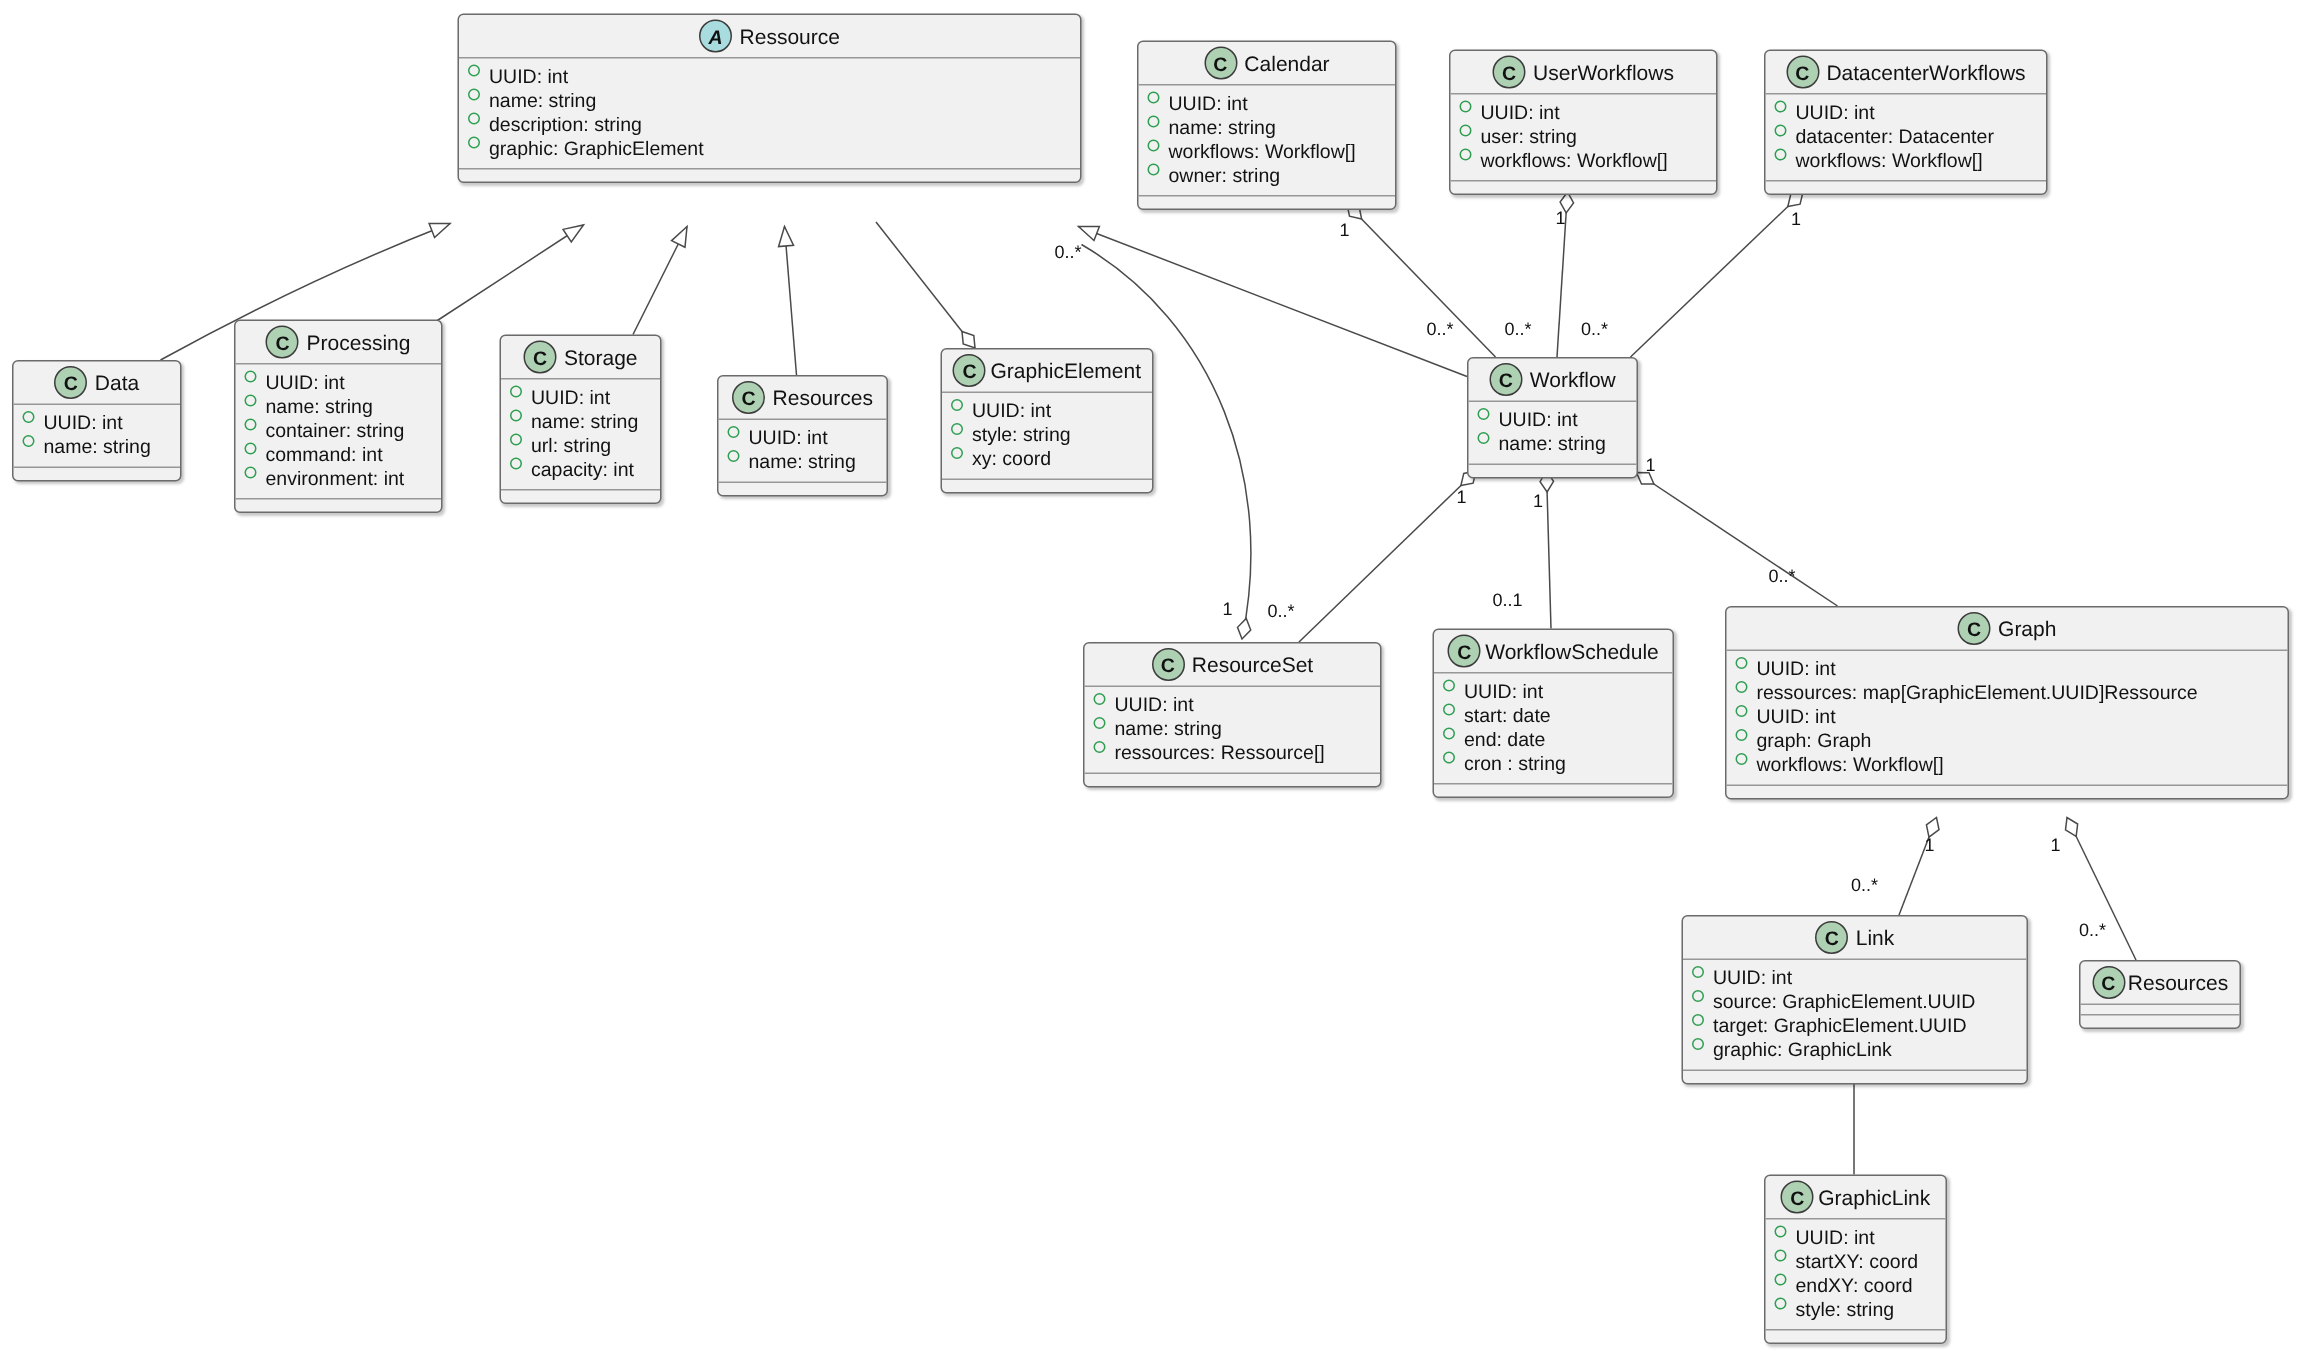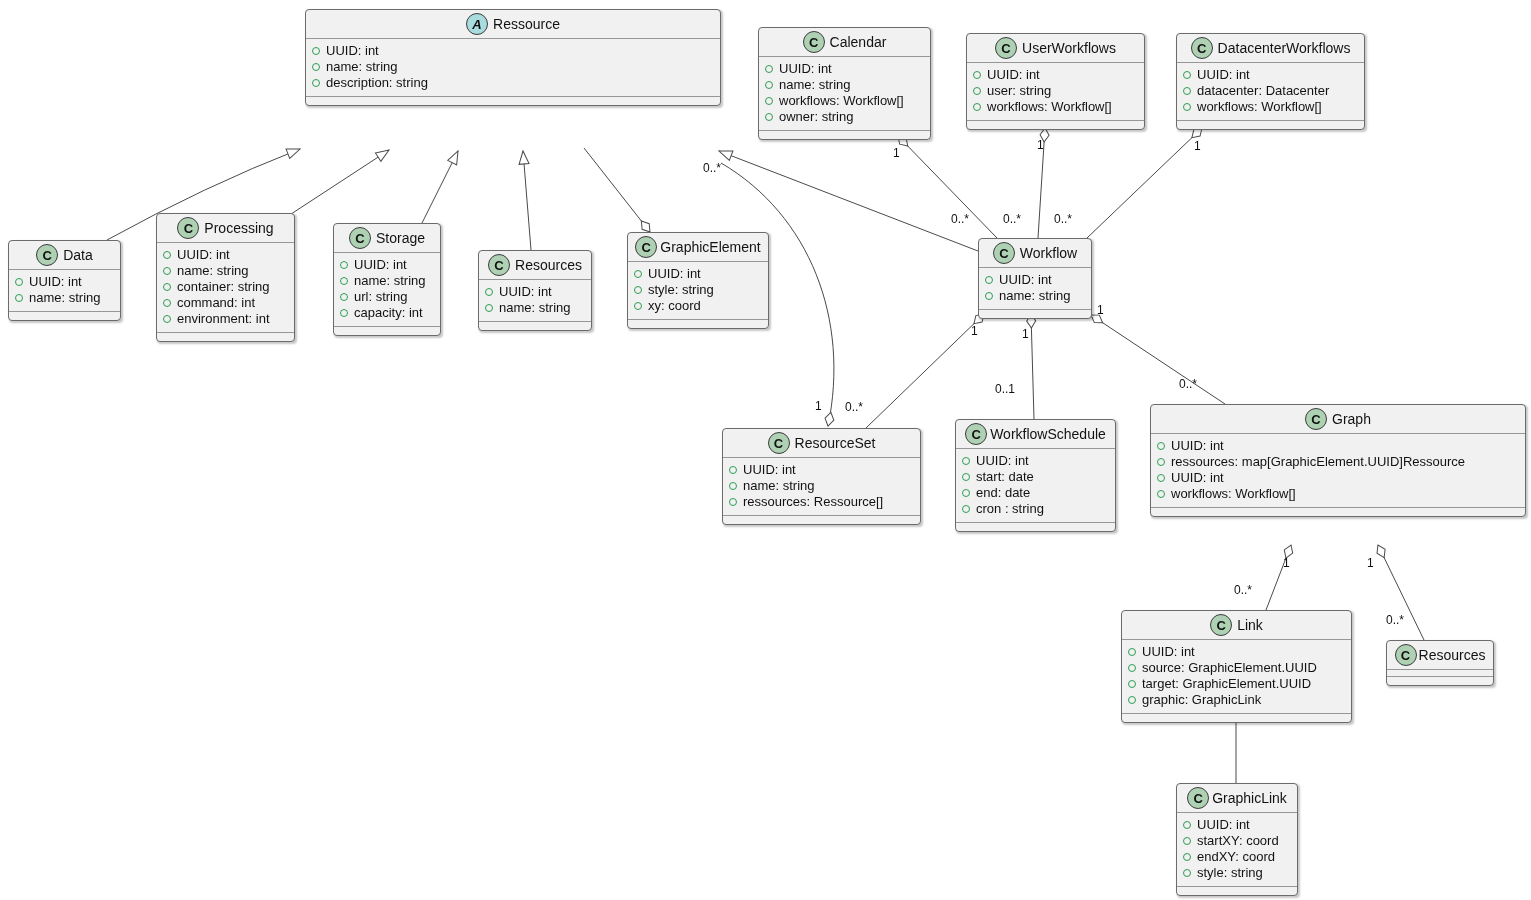--- a/index.html
+++ b/index.html
@@ -20,21 +20,21 @@
     width:20px;height:20px;min-width:20px;border-radius:50%;
     display:flex;align-items:center;justify-content:center;
     font-weight:bold;font-size:13px;border:1px solid #3c3c3c;color:#111;
   }
   .badge.cls{background:#ADD1B2;}
   .badge.abstract{background:#A9DCDF;font-style:italic;}
   .uml-name{font-size:14px;white-space:nowrap;}
   .uml-class.abstract .uml-name{}
   .uml-attrs{padding:4px 6px 5px 6px;border-bottom:1px solid #979797;}
   .uml-attrs.empty{height:6px;padding:0;}
-  .uml-attr{display:flex;align-items:center;gap:6px;font-size:13px;line-height:16px;white-space:nowrap;}
+  .uml-attr{display:flex;gap:6px;font-size:13px;line-height:16px;white-space:nowrap;}
   .dot{width:6px;height:6px;min-width:6px;border:1.5px solid #2e9e51;border-radius:50%;background:transparent;}
   .uml-methods{height:8px;}
   .mult{position:absolute;font-size:12px;color:#111;white-space:nowrap;}
 </style>
 </head>
 <body>
 
 <div id="canvas">
 
   <svg id="edges" xmlns="http://www.w3.org/2000/svg" width="1531" height="900" viewBox="0 0 1531 900">
@@ -77,20 +77,24 @@
           <span>UUID: int</span>
         </div>
       <div class="uml-attr">
           <span class="dot"></span>
           <span>name: string</span>
         </div>
       <div class="uml-attr">
           <span class="dot"></span>
           <span>description: string</span>
         </div>
+      <div class="uml-attr">
+          <span class="dot"></span>
+          <span>graphic: GraphicElement</span>
+        </div>
     </div>
     <div class="uml-methods"></div>
   </div>
 
   <div class="uml-class" style="left:758px;top:27px;width:171px;">
     <div class="uml-header">
       <span class="badge cls">C</span>
       <span class="uml-name">Calendar</span>
     </div>
     <div class="uml-attrs">
@@ -348,20 +352,24 @@
           <span class="dot"></span>
           <span>UUID: int</span>
         </div>
       <div class="uml-attr">
           <span class="dot"></span>
           <span>ressources: map[GraphicElement.UUID]Ressource</span>
         </div>
       <div class="uml-attr">
           <span class="dot"></span>
           <span>UUID: int</span>
+        </div>
+      <div class="uml-attr">
+          <span class="dot"></span>
+          <span>graph: Graph</span>
         </div>
       <div class="uml-attr">
           <span class="dot"></span>
           <span>workflows: Workflow[]</span>
         </div>
     </div>
     <div class="uml-methods"></div>
   </div>
 
   <div class="uml-class" style="left:1121px;top:610px;width:229px;">
@@ -429,21 +437,21 @@
   <span class="mult" style="left:951px;top:212px;">0..*</span>
   <span class="mult" style="left:1037px;top:138px;">1</span>
   <span class="mult" style="left:1003px;top:212px;">0..*</span>
   <span class="mult" style="left:1194px;top:139px;">1</span>
   <span class="mult" style="left:1054px;top:212px;">0..*</span>
   <span class="mult" style="left:703px;top:161px;">0..*</span>
   <span class="mult" style="left:815px;top:399px;">1</span>
   <span class="mult" style="left:845px;top:400px;">0..*</span>
   <span class="mult" style="left:971px;top:324px;">1</span>
   <span class="mult" style="left:1022px;top:327px;">1</span>
-  <span class="mult" style="left:995px;top:382px;">0..1</span>
+  <span class="mult" style="left:995px;top:393px;">0..1</span>
   <span class="mult" style="left:1097px;top:303px;">1</span>
   <span class="mult" style="left:1179px;top:377px;">0..*</span>
   <span class="mult" style="left:1283px;top:556px;">1</span>
   <span class="mult" style="left:1234px;top:583px;">0..*</span>
   <span class="mult" style="left:1367px;top:556px;">1</span>
   <span class="mult" style="left:1386px;top:613px;">0..*</span>
 
 </div>
 
 </body></html>

